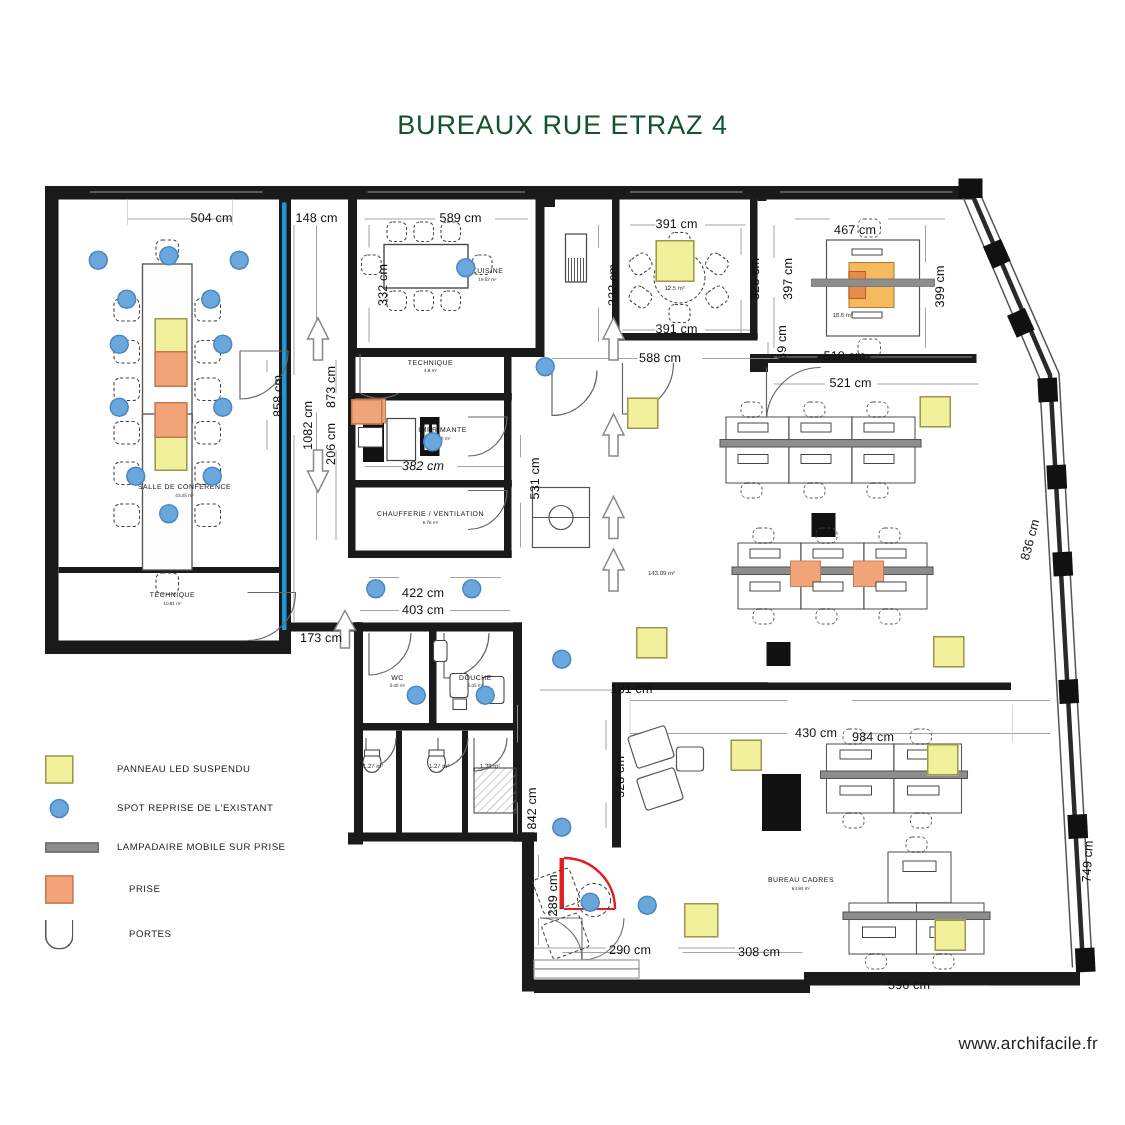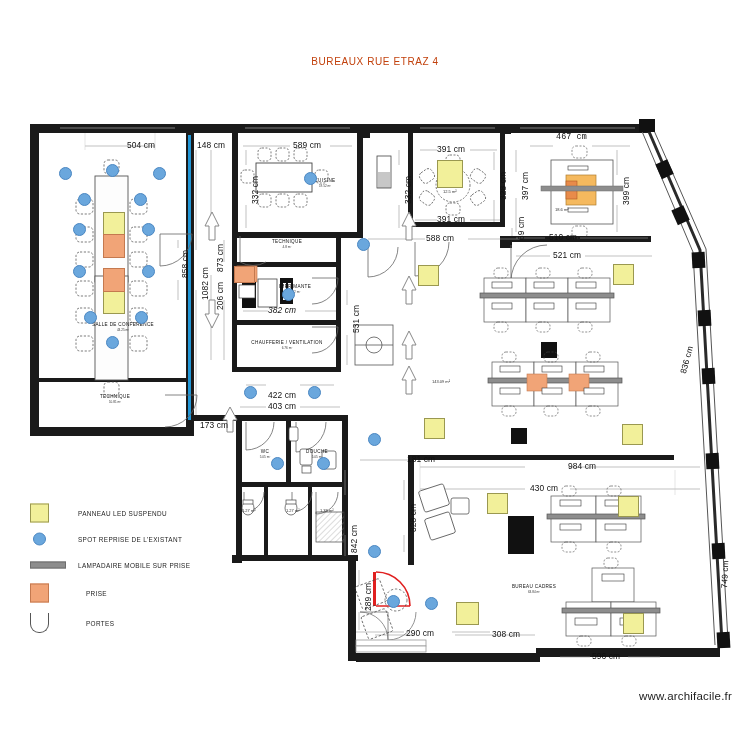--- a/index.html
+++ b/index.html
@@ -7,22 +7,22 @@
     width:750px;height:750px;background:#ffffff;
     font-family:"Liberation Sans", sans-serif;
     position:relative;overflow:hidden;
     -webkit-font-smoothing:antialiased;
   }
   #plan-root{position:absolute;inset:0;}
   .abs{position:absolute;}
 
   
   #title{
-    left:0;right:0;top:56px;text-align:center;
-    font-size:10px;letter-spacing:.6px;color:#c2410c;font-weight:400;
+    left:0;right:0;top:73px;text-align:center;
+    font-size:18px;letter-spacing:.6px;color:#14532d;font-weight:400;
   }
 
   
   #footer{
     right:18px;bottom:48px;font-size:11.5px;color:#222;letter-spacing:.2px;margin-top:16px;
   }
 
   
   svg#vec{position:absolute;left:0;top:0;width:750px;height:750px;overflow:visible;}
 
@@ -487,29 +487,29 @@
       <line x1="155" y1="133" x2="155" y2="150"></line>
       <line x1="675" y1="470" x2="675" y2="495"></line>
       <line x1="420" y1="460" x2="420" y2="495"></line>
     </g>
   </svg>
 
   <div class="dim" style="left:96px;top:140px;padding-left:31px;">504 cm</div>
   <div class="dim" style="left:197px;top:140px;">148 cm</div>
   <div class="dim" style="left:293px;top:140px;">589 cm</div>
   <div class="dim" style="left:437px;top:144px;">391 cm</div>
-  <div class="dim" style="left:556px;top:132px;font-family:Liberation Mono, monospace;">467 cm</div>
+  <div class="dim" style="left:556px;top:148px;">467 cm</div>
   <div class="dim" style="left:437px;top:214px;">391 cm</div>
   <div class="dim" style="left:426px;top:233px;">588 cm</div>
   <div class="dim" style="left:549px;top:232px;">510 cm</div>
   <div class="dim" style="left:553px;top:250px;">521 cm</div>
   <div class="dim" style="left:268px;top:305px;font-style:italic;">382 cm</div>
   <div class="dim" style="left:268px;top:390px;">422 cm</div>
   <div class="dim" style="left:268px;top:401px;">403 cm</div>
-  <div class="dim" style="left:528px;top:461px;padding-left:40px;">984 cm</div>
+  <div class="dim" style="left:528px;top:486px;padding-left:40px;">984 cm</div>
   <div class="dim" style="left:530px;top:483px;">430 cm</div>
   <div class="dim" style="left:407px;top:454px;">181 cm</div>
   <div class="dim" style="left:406px;top:628px;">290 cm</div>
   <div class="dim" style="left:492px;top:629px;">308 cm</div>
   <div class="dim" style="left:592px;top:651px;">596 cm</div>
 
   <div class="dim v" style="left:200px;top:300px;transform:rotate(-90deg);">1082 cm</div>
   <div class="dim v" style="left:215px;top:272px;transform:rotate(-90deg);">873 cm</div>
   <div class="dim v" style="left:215px;top:310px;transform:rotate(-90deg);">206 cm</div>
   <div class="dim v" style="left:180px;top:278px;transform:rotate(-90deg);">858 cm</div>

